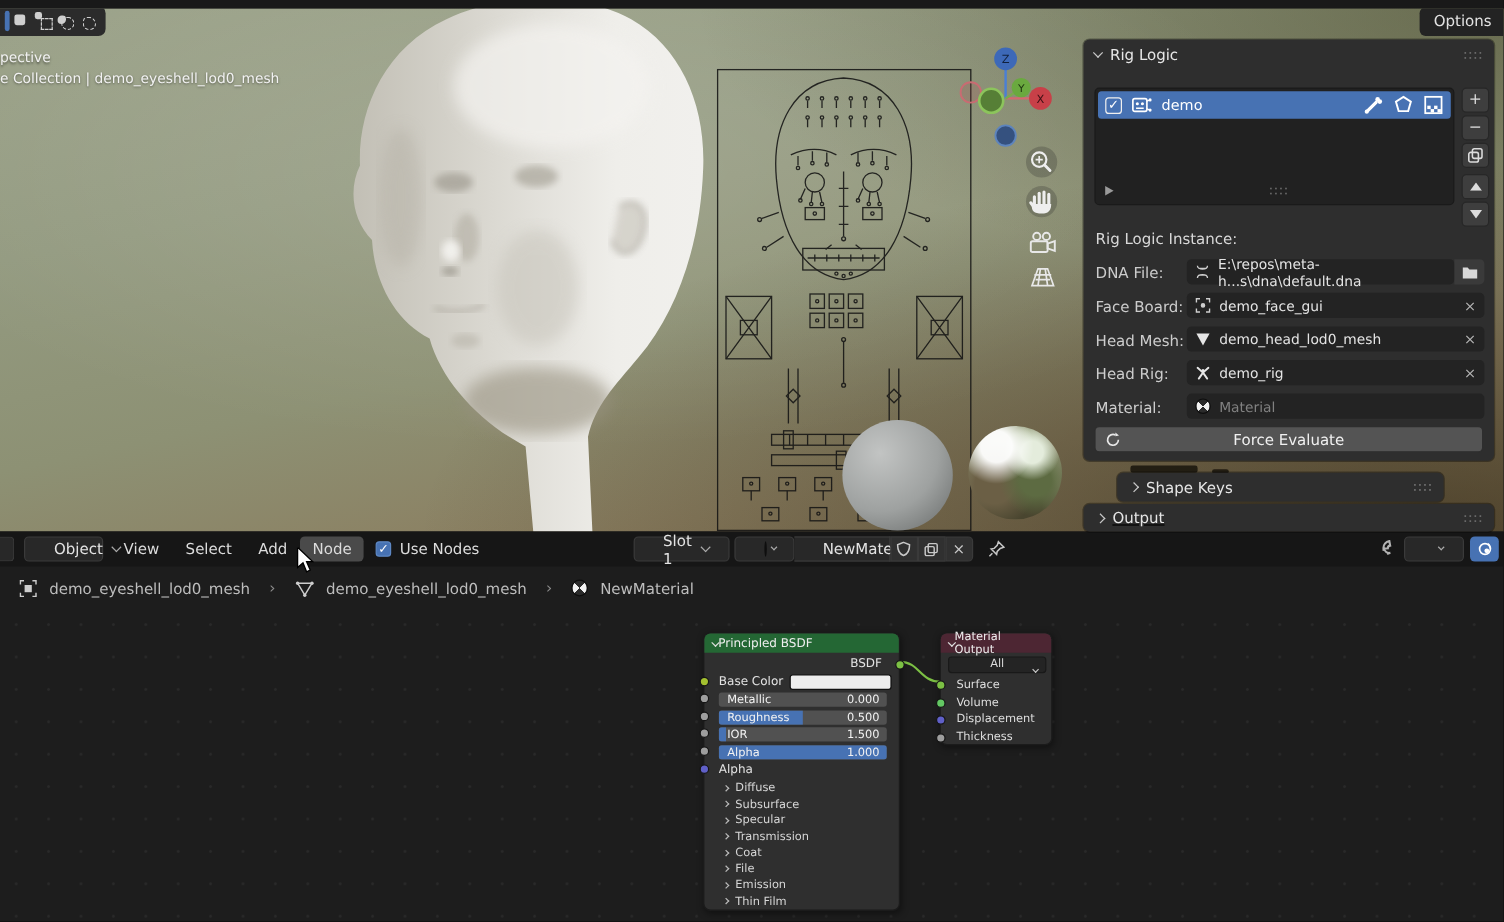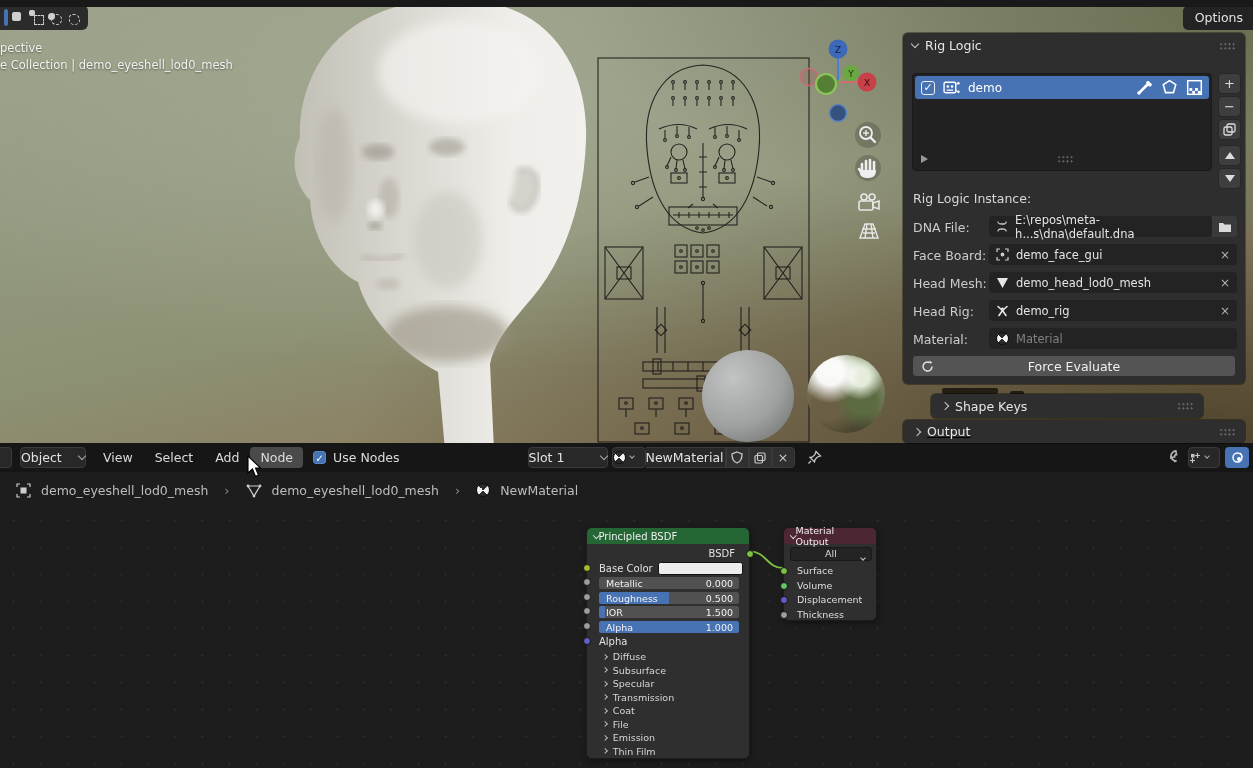--- a/index.html
+++ b/index.html
@@ -86,21 +86,21 @@
   #navicons { left:848px; top:113px; z-index:3;}
 
   
   #shader { left:0; top:443px; width:1253px; height:325px; background:#1d1d1d; }
   #shader .gridlayer { left:0; top:64px; width:1253px; height:261px;
     background-image:radial-gradient(circle,#292929 1px, transparent 1.3px);
     background-size:27px 27px; }
   #shader-header { left:0; top:0; width:1253px; height:29px; background:#161616;
     display:flex; align-items:center; color:#dcdcdc; font-size:12.5px; }
   .hdr-dd { background:#282828; border:1px solid #3a3a3a; border-radius:4px; height:21px;
-    display:flex; align-items:center; gap:8px; padding:0 0; color:#e3e3e3;}
+    display:flex; align-items:center; gap:8px; padding:0 24px; color:#e3e3e3;}
   .menu-item { padding:0 11px; }
   #node-menu { background:#4a4a4a; border-radius:4px; height:21px; display:flex; align-items:center; padding:0 10px;}
   .cb { width:13px; height:13px; background:#4772b3; border-radius:3px; color:#fff; font-size:10.5px;
     line-height:13px; text-align:center; border:1px solid #5d87c4;}
   .sphere-ico { width:13px; height:13px; border-radius:50%;
     background:conic-gradient(from 45deg, #f2f2f2 0 90deg, #2b2b2b 0 180deg, #f2f2f2 0 270deg, #2b2b2b 0 360deg);
     border:1px solid #0e0e0e;}
   .grp-btn { background:#303030; border:1px solid #3a3a3a; height:21px; width:23px;
     display:flex; align-items:center; justify-content:center; color:#c9c9c9;}
   #breadcrumb { left:0; top:33px; width:1253px; height:28px; display:flex; align-items:center;

